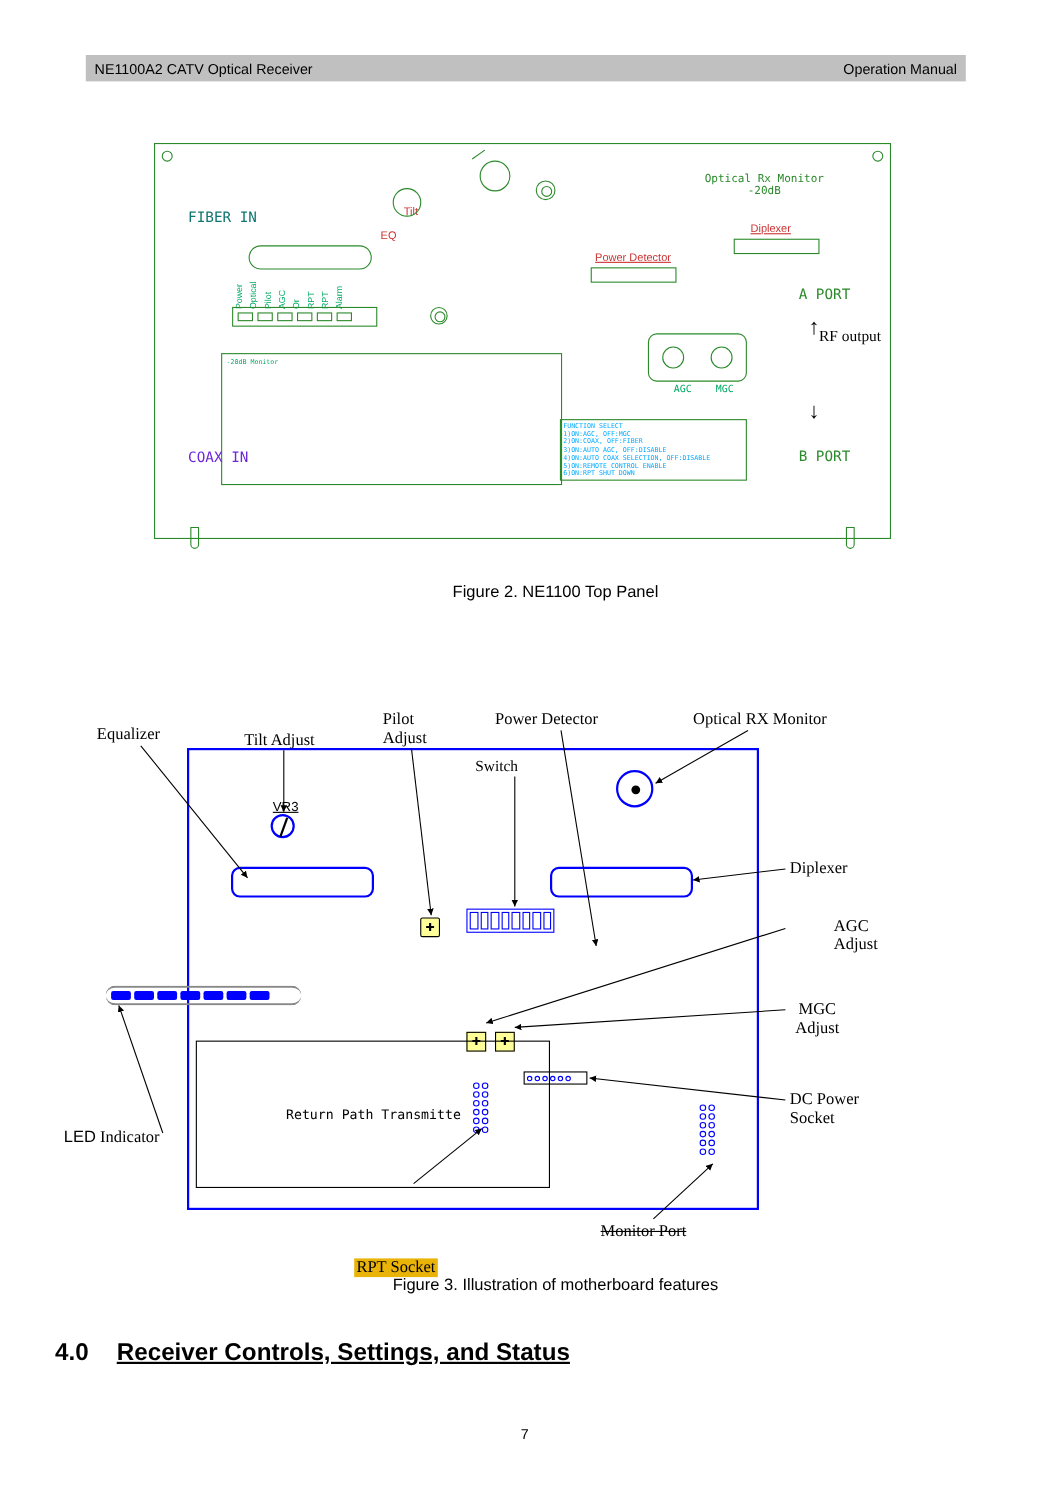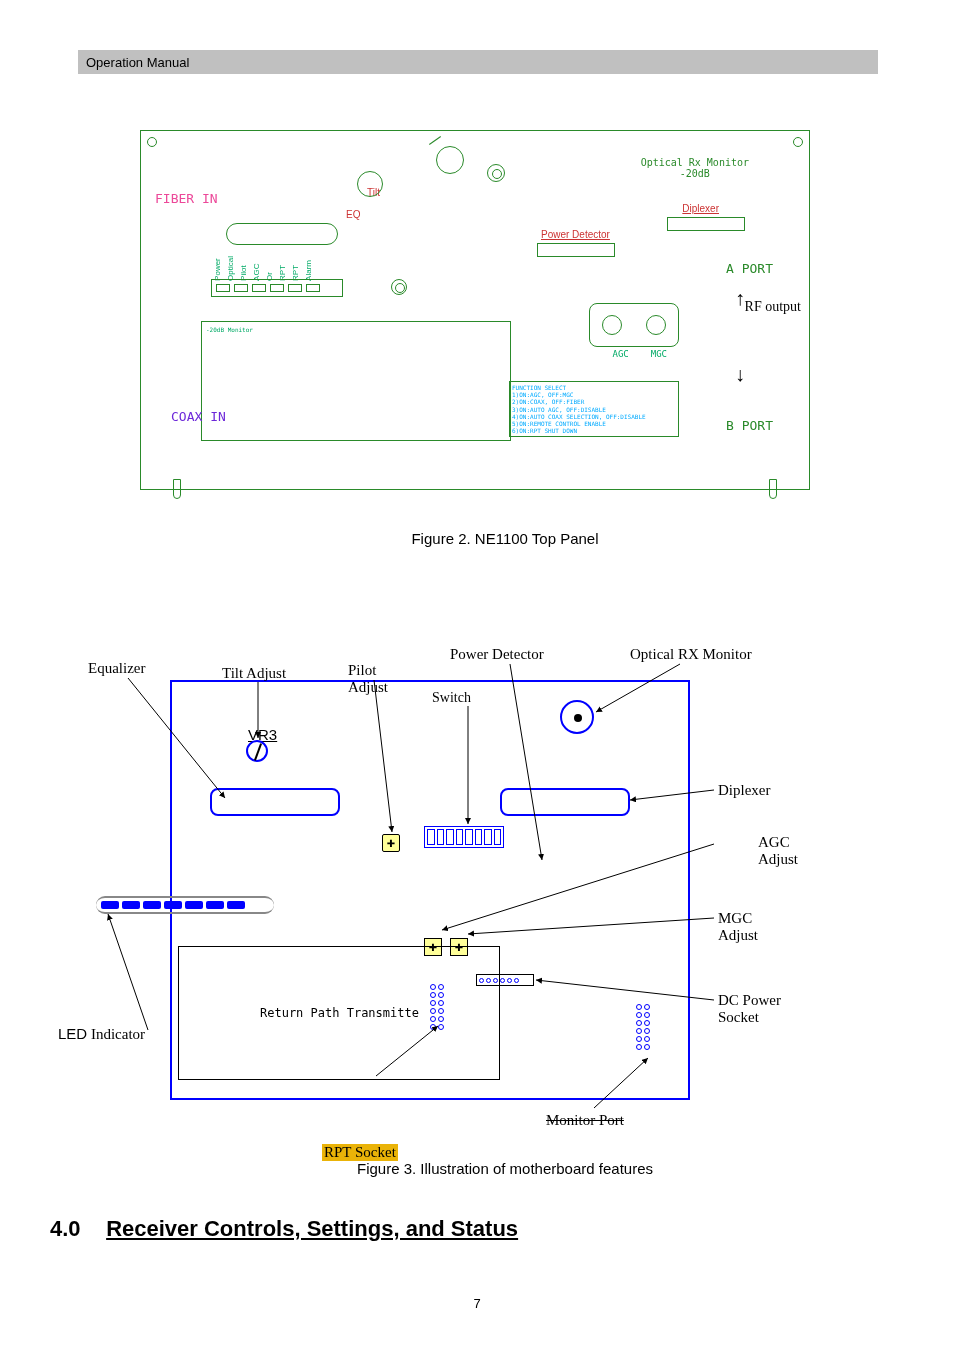--- a/index.html
+++ b/index.html
@@ -35,40 +35,40 @@
     border: 1px solid #2a8a2a;
   }
   .fig2-box .screw {
     position:absolute; width:10px; height:10px; border:1px solid #2a8a2a; border-radius:50%;
   }
   .fig2-box .screw.tl{ left:6px; top:6px;}
   .fig2-box .screw.tr{ right:6px; top:6px;}
   .mag { position:absolute; left:295px; top:15px; }
   .mag-circle { width:28px; height:28px; border:1px solid #2a8a2a; border-radius:50%; display:inline-block;}
   .mag-handle { position:absolute; left:-8px; top:-6px; width:14px; height:1px; background:#2a8a2a; transform:rotate(-35deg); }
-  .fiber-in { position:absolute; left:14px; top:60px; color:#ec4899; font-family:monospace; font-size:13px;}
+  .fiber-in { position:absolute; left:30px; top:60px; color:#0f766e; font-family:monospace; font-size:13px;}
   .tilt-lbl { position:absolute; left:226px; top:28px; color:#c33; font-size:10px;margin-top:28px;}
   .tilt-circ { position:absolute; left:216px; top:40px; width:26px; height:26px; border:1px solid #2a8a2a; border-radius:50%;}
   .eq-lbl { position:absolute; left:177px; top:78px; color:#c33; font-size:10px;margin-left:28px;}
   .eq-oval { position:absolute; left:85px; top:92px; width:112px; height:22px; border:1px solid #2a8a2a; border-radius:11px;}
   .target1 { position:absolute; left:346px; top:33px; width:18px; height:18px; border:1px solid #2a8a2a; border-radius:50%;}
   .target1::after{ content:""; position:absolute; left:4px; top:4px; width:8px; height:8px; border:1px solid #2a8a2a; border-radius:50%;}
   .opt-rx-mon { position:absolute; right:60px; top:26px; color:#2a8a2a; font-family:monospace; font-size:10px; text-align:center;}
   .diplex-lbl { position:absolute; right:90px; top:72px; color:#c33; font-size:10px; text-decoration:underline;}
   .diplex-box { position:absolute; right:64px; top:86px; width:78px; height:14px; border:1px solid #2a8a2a;}
   .pwr-det-lbl { position:absolute; left:400px; top:98px; color:#c33; font-size:10px; text-decoration:underline;}
   .pwr-det-box { position:absolute; left:396px; top:112px; width:78px; height:14px; border:1px solid #2a8a2a;}
   .vlabels { position:absolute; left:72px; top:125px; font-size:8px; color:#0a6; display:flex; gap:4px;}
   .vlabels span { writing-mode: vertical-rl; transform: rotate(180deg);}
   .led-row { position:absolute; left:70px; top:148px; width:132px; height:18px; border:1px solid #2a8a2a; display:flex; gap:4px; align-items:center; padding:0 4px;}
   .led-row div { width:14px; height:8px; border:1px solid #2a8a2a;}
   .target2 { position:absolute; left:250px; top:148px; width:16px; height:16px; border:1px solid #2a8a2a; border-radius:50%;}
   .target2::after{ content:""; position:absolute; left:3px; top:3px; width:8px; height:8px; border:1px solid #2a8a2a; border-radius:50%;}
   .a-port-lbl { position:absolute; right:36px; top:130px; color:#2a8a2a; font-family:monospace; font-size:13px;}
-  .b-port-lbl { position:absolute; right:36px; top:287px; color:#2a8a2a; font-family:monospace; font-size:13px;}
+  .b-port-lbl { position:absolute; right:36px; top:277px; color:#2a8a2a; font-family:monospace; font-size:13px;}
   .agc-mgc-box { position:absolute; right:130px; top:172px; width:90px; height:44px; border:1px solid #2a8a2a; border-radius:8px; display:flex; justify-content:space-around; align-items:center;}
   .agc-mgc-box div { width:20px; height:20px; border:1px solid #2a8a2a; border-radius:50%;}
   .agc-mgc-lbl { position:absolute; right:142px; top:218px; font-size:9px; color:#0a6; display:flex; gap:22px; font-family:monospace;}
   .rf-out { position:absolute; right:8px; top:168px; font-size:14px; font-family:'Times New Roman', serif;}
   .arrow-up { position:absolute; right:64px; top:156px; font-size:20px;}
   .arrow-down { position:absolute; right:64px; top:232px; font-size:20px;}
   .inner-block { position:absolute; left:60px; top:190px; width:310px; height:120px; border:1px solid #2a8a2a;}
   .coax-in { position:absolute; left:30px; top:278px; color:#6d28d9; font-family:monospace; font-size:13px;}
   .func-sel { position:absolute; right:130px; top:250px; width:170px; border:1px solid #2a8a2a; font-size:6px; color:#0af; font-family:monospace; padding:2px; line-height:1.2;}
   .tube-l { position:absolute; left:32px; bottom:-10px; width:8px; height:20px; border:1px solid #2a8a2a; border-bottom-left-radius:4px; border-bottom-right-radius:4px;}
@@ -81,25 +81,25 @@
     position: absolute;
     left: 170px;
     top: 680px;
     width: 520px;
     height: 420px;
     border: 2px solid #00f;
   }
   .fig3-lbl { position:absolute; font-family:'Times New Roman', serif; font-size:15px;}
   .eq-la { left:88px; top:660px;}
   .tilt-la { left:222px; top:665px;}
-  .pilot-la { left:348px; top:646px; width:60px;margin-top:16px;}
+  .pilot-la { left:348px; top:646px; width:60px;}
   .pd-la { left:450px; top:646px;}
   .orm-la { left:630px; top:646px;}
   .switch-la { left:432px; top:690px; font-size:14px;}
-  .vr3-lbl { position:absolute; left:248px; top:726px; font-size:15px; text-decoration:underline;}
+  .vr3-lbl { position:absolute; left:248px; top:726px; font-size:12px; text-decoration:underline;}
   .vr3-circ { position:absolute; left:246px; top:740px; width:22px; height:22px; border:2px solid #00f; border-radius:50%;}
   .vr3-circ::after { content:""; position:absolute; left:9px; top:1px; width:2px; height:18px; background:#000; transform:rotate(20deg);}
   .rx-mon-circ { position:absolute; left:560px; top:700px; width:34px; height:34px; border:2px solid #00f; border-radius:50%;}
   .rx-mon-circ::after { content:""; position:absolute; left:12px; top:12px; width:8px; height:8px; background:#000; border-radius:50%;}
   .slot1 { position:absolute; left:210px; top:788px; width:130px; height:28px; border:2px solid #00f; border-radius:8px;}
   .slot2 { position:absolute; left:500px; top:788px; width:130px; height:28px; border:2px solid #00f; border-radius:8px;}
   .pilot-screw { position:absolute; left:382px; top:834px; width:18px; height:18px; border:1px solid #000; background:#ff9; border-radius:2px; display:flex; align-items:center; justify-content:center; font-size:10px;}
   .dip-switch { position:absolute; left:424px; top:826px; width:80px; height:22px; border:1px solid #00f; display:flex; gap:2px; padding:2px;}
   .dip-switch div { flex:1; border:1px solid #00f;}
   .led-row2 { position:absolute; left:96px; top:896px; width:178px; height:18px; border-top:2px solid #888; border-bottom:2px solid #888; border-radius:9px; display:flex; gap:3px; align-items:center; padding:0 5px;}
@@ -111,21 +111,21 @@
   .rpt-box { position:absolute; left:178px; top:946px; width:322px; height:134px; border:1px solid #000;}
   .rpt-text { position:absolute; left:260px; top:1006px; font-family:monospace; font-size:12px;}
   .pin-col1 { position:absolute; left:430px; top:984px; width:20px; display:flex; flex-direction:column; gap:2px;}
   .pin-col1 div { display:flex; gap:2px;}
   .pin-col1 span { width:6px; height:6px; border:1px solid #00f; border-radius:50%;}
   .pin-col2 { position:absolute; left:636px; top:1004px; width:20px; display:flex; flex-direction:column; gap:2px;}
   .pin-col2 div { display:flex; gap:2px;}
   .pin-col2 span { width:6px; height:6px; border:1px solid #00f; border-radius:50%;}
   .dipl-la { left:718px; top:782px;}
   .agc-la { left:718px; top:834px; width:50px;margin-left:40px;}
-  .mgc-la { left:718px; top:910px; width:50px;}
+  .mgc-la { left:718px; top:910px; width:50px;text-align:center;}
   .dcp-la { left:718px; top:992px; width:80px;}
   .ledi-la { left:58px; top:1025px;}
   .rpt-la { left:322px; top:1144px; background:#eab308; padding:0 2px;}
   .mon-la { left:546px; top:1112px; text-decoration:line-through;}
   .fig3-cap { top:1160px;}
 
   
   .arr { position:absolute; }
 
   .section-title {
@@ -133,20 +133,21 @@
     font-size:22px; font-weight:bold;
   }
   .section-title .num { text-decoration:none; display:inline-block; width:50px;}
   .section-title .txt { text-decoration:underline;}
   .page-num { position:absolute; left:0; right:0; bottom:40px; text-align:center; font-size:13px;}
 </style>
 </head>
 <body>
 
 <div class="header-bar">
+  <div class="header-left">NE1100A2 CATV Optical Receiver</div>
   <div class="header-right">Operation Manual</div>
 </div>
 
 <div class="fig2-box">
   <div class="screw tl"></div>
   <div class="screw tr"></div>
   <div class="mag">
     <span class="mag-circle"></span><span class="mag-handle"></span>
   </div>
   <div class="fiber-in">FIBER IN</div>

